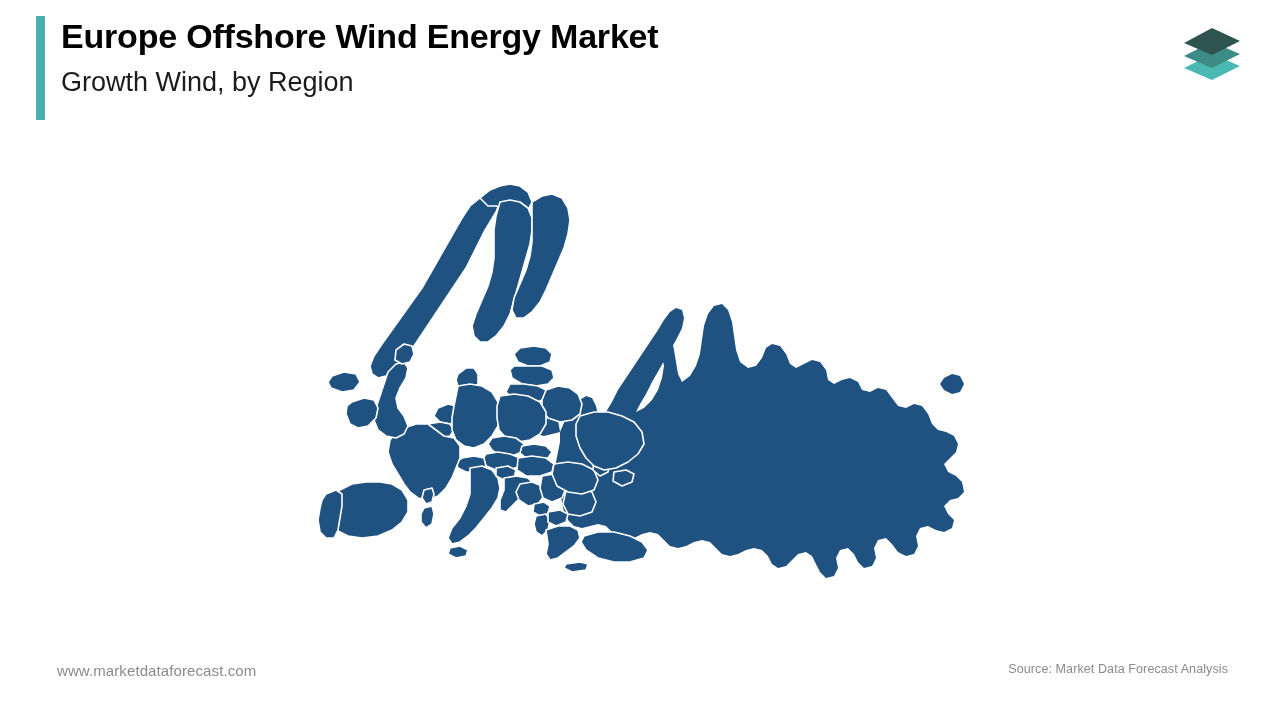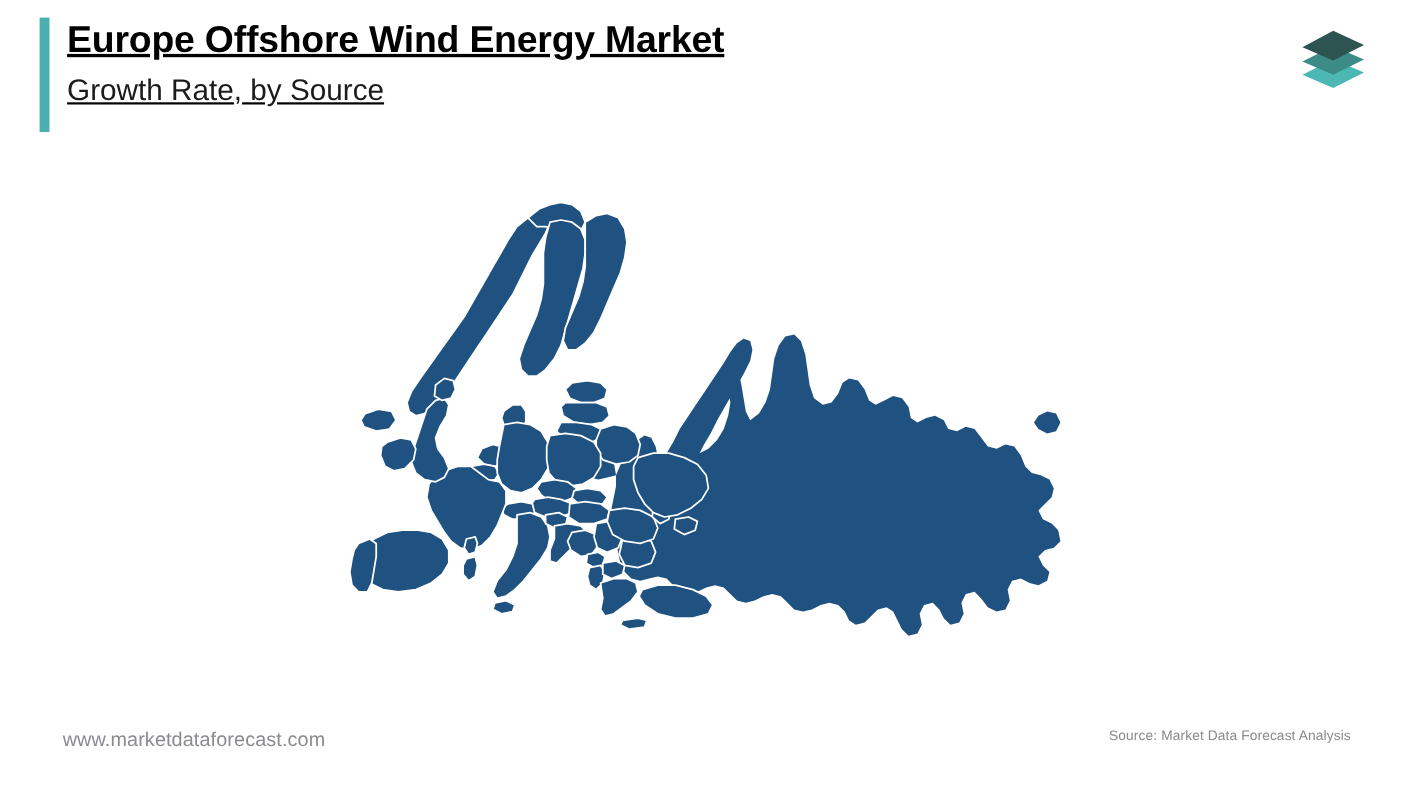--- a/index.html
+++ b/index.html
@@ -27,21 +27,20 @@
     width: 9px;
     min-height: 104px;
     background: #4aafae;
     flex: 0 0 auto;
   }
   .header-text {
     padding-left: 16px;
     display: flex;
     flex-direction: column;
     justify-content: flex-start;
-    text-decoration: underline;
   }
   .title {
     font-size: 34px;
     font-weight: bold;
     color: #000000;
     line-height: 1.18;
     letter-spacing: -0.2px;
     white-space: nowrap;
     margin: 0;
   }
@@ -76,21 +75,21 @@
     display: block;
     width: 1280px;
     height: 450px;
   }
 
   
   .footer-left {
     position: absolute;
     left: 57px;
     top: 662px;
-    font-size: 18px;
+    font-size: 15px;
     color: #8a8a90;
     letter-spacing: 0.1px;
     white-space: nowrap;
   }
   .footer-right {
     position: absolute;
     right: 52px;
     top: 662px;
     font-size: 12.5px;
     color: #8a8a90;
@@ -98,21 +97,21 @@
     white-space: nowrap;
   }
 </style>
 </head>
 <body>
 
 <div class="header">
   <div class="accent-bar"></div>
   <div class="header-text">
     <h1 class="title">Europe Offshore Wind Energy Market</h1>
-    <h2 class="subtitle">Growth Rate, by Source</h2>
+    <h2 class="subtitle">Growth Wind, by Region</h2>
   </div>
 </div>
 
 <div class="logo">
   <svg viewBox="0 0 72 66" width="72" height="66" xmlns="http://www.w3.org/2000/svg">
 
     <g>
       <path d="M36 30 L64 42 L36 56 L8 44 Z" fill="#4cb8b4" transform="translate(0,4)"></path>
     </g>
 

